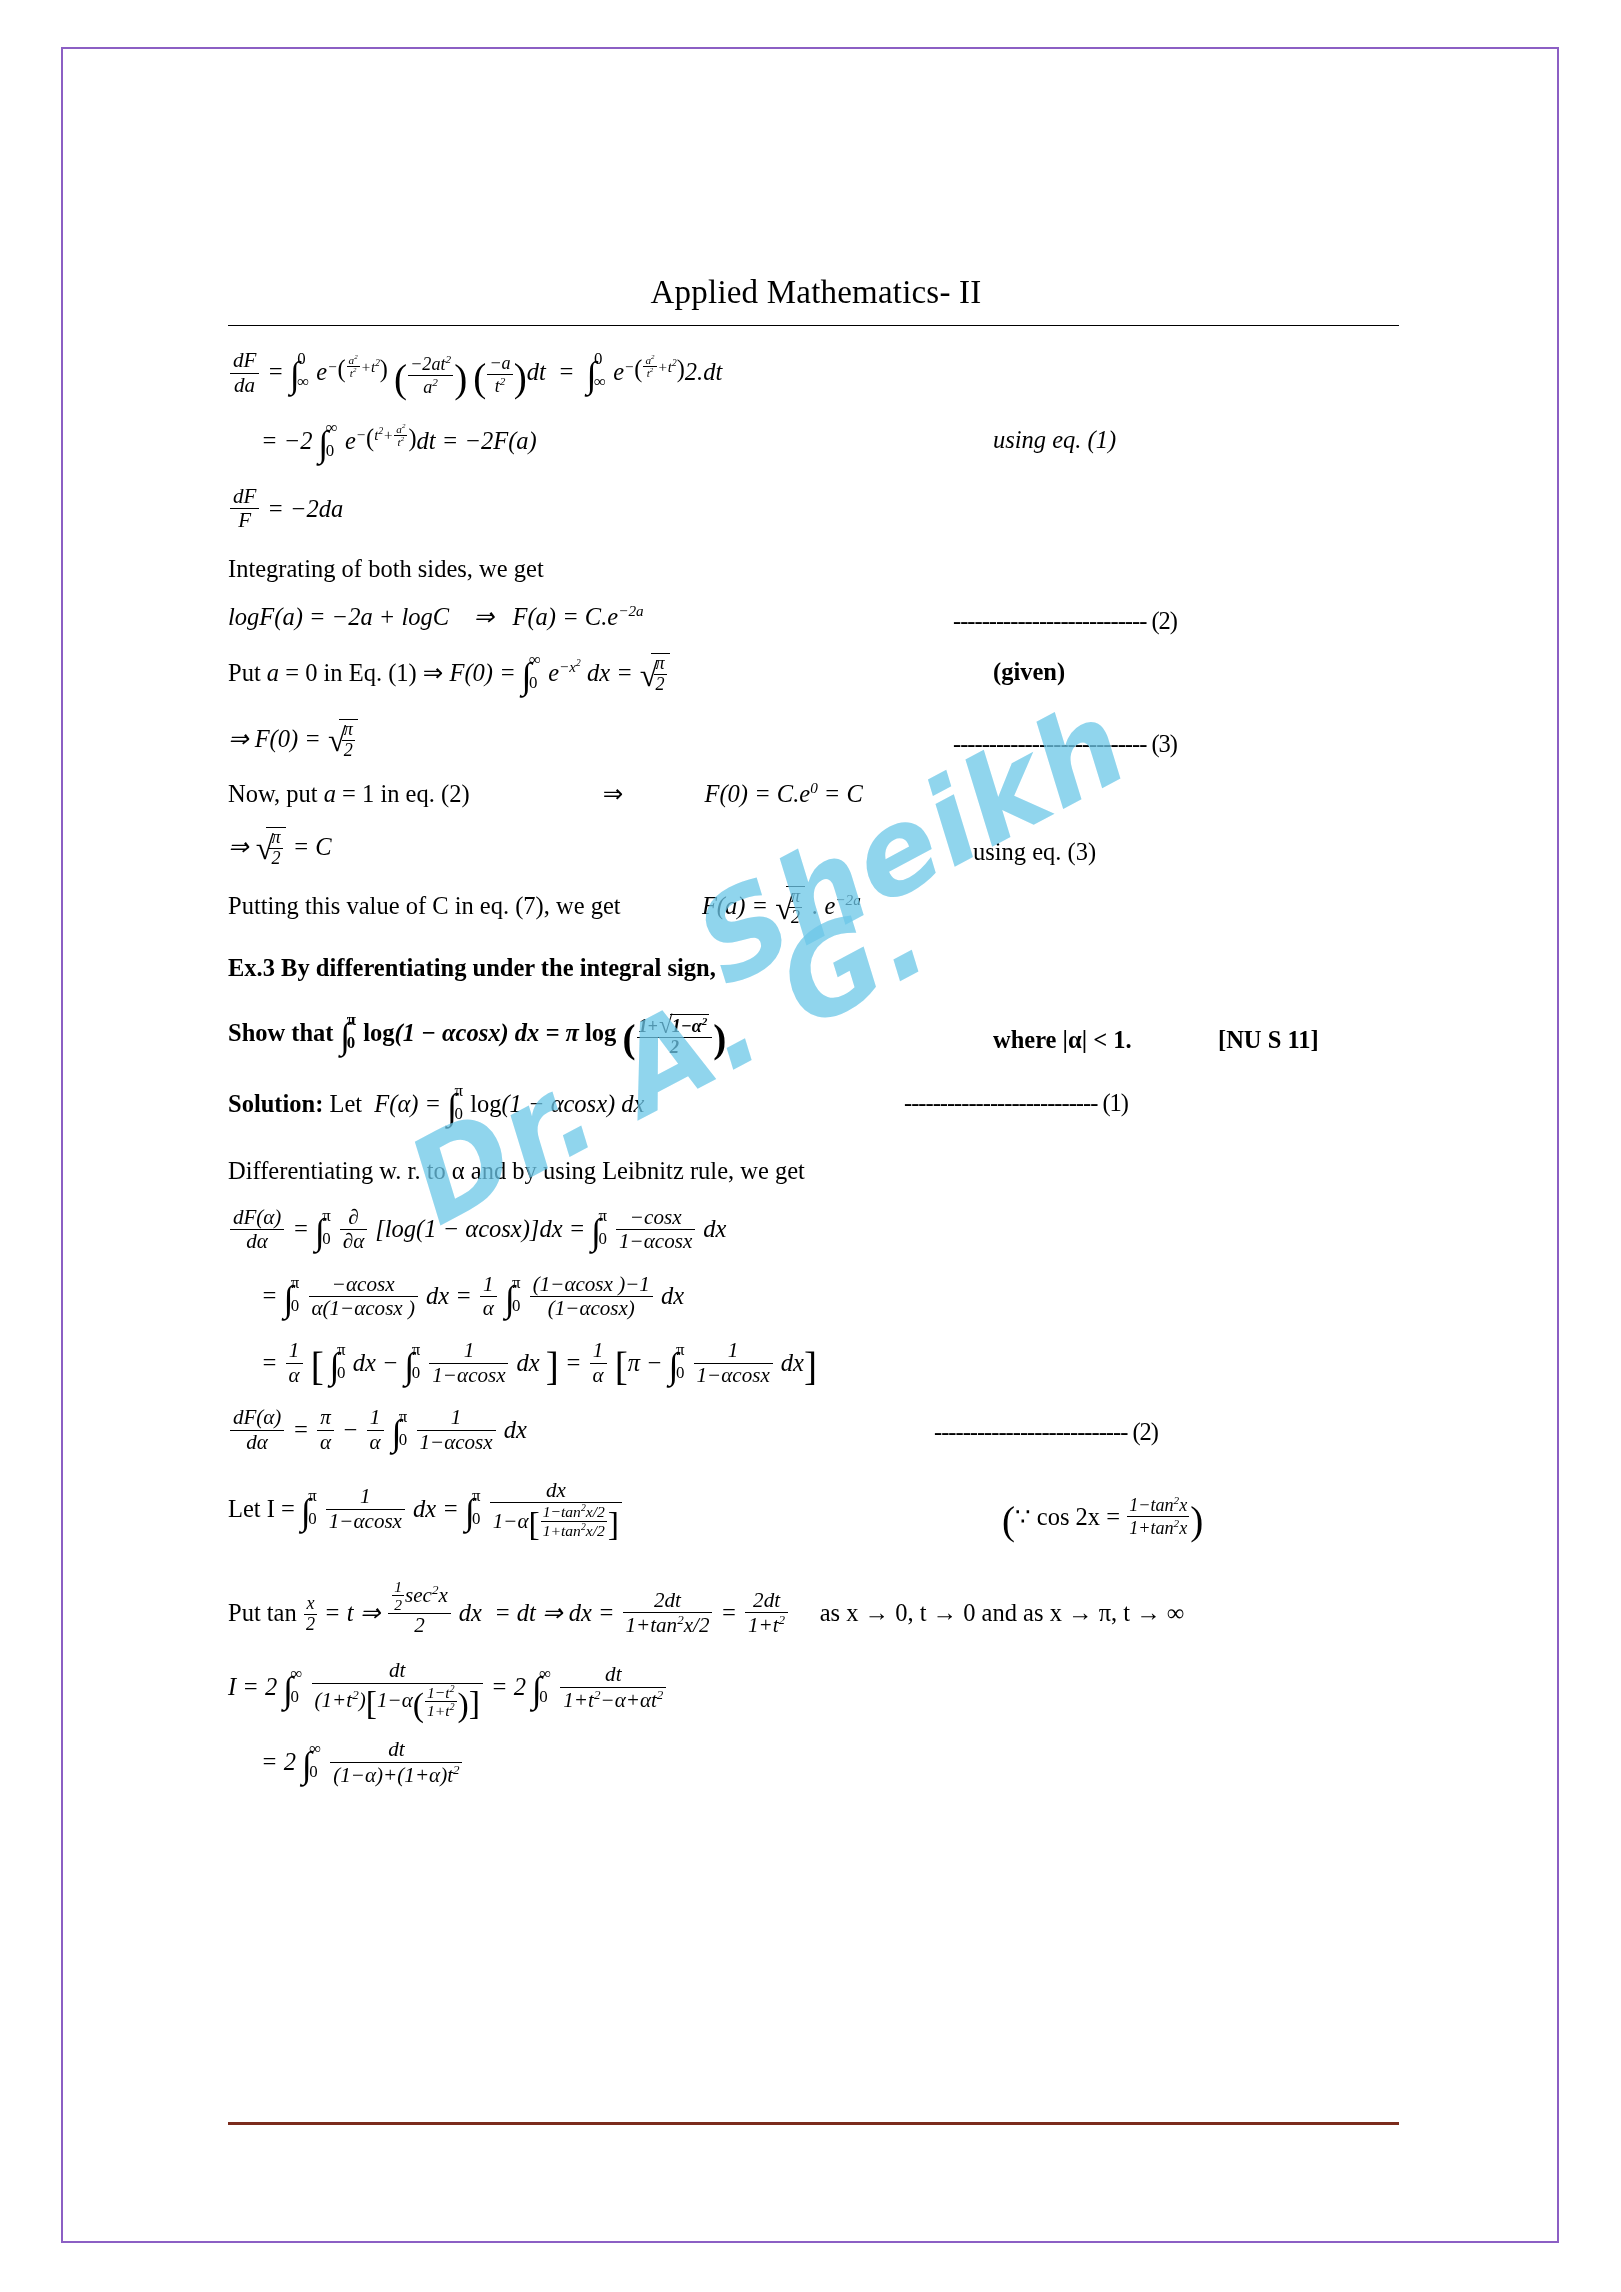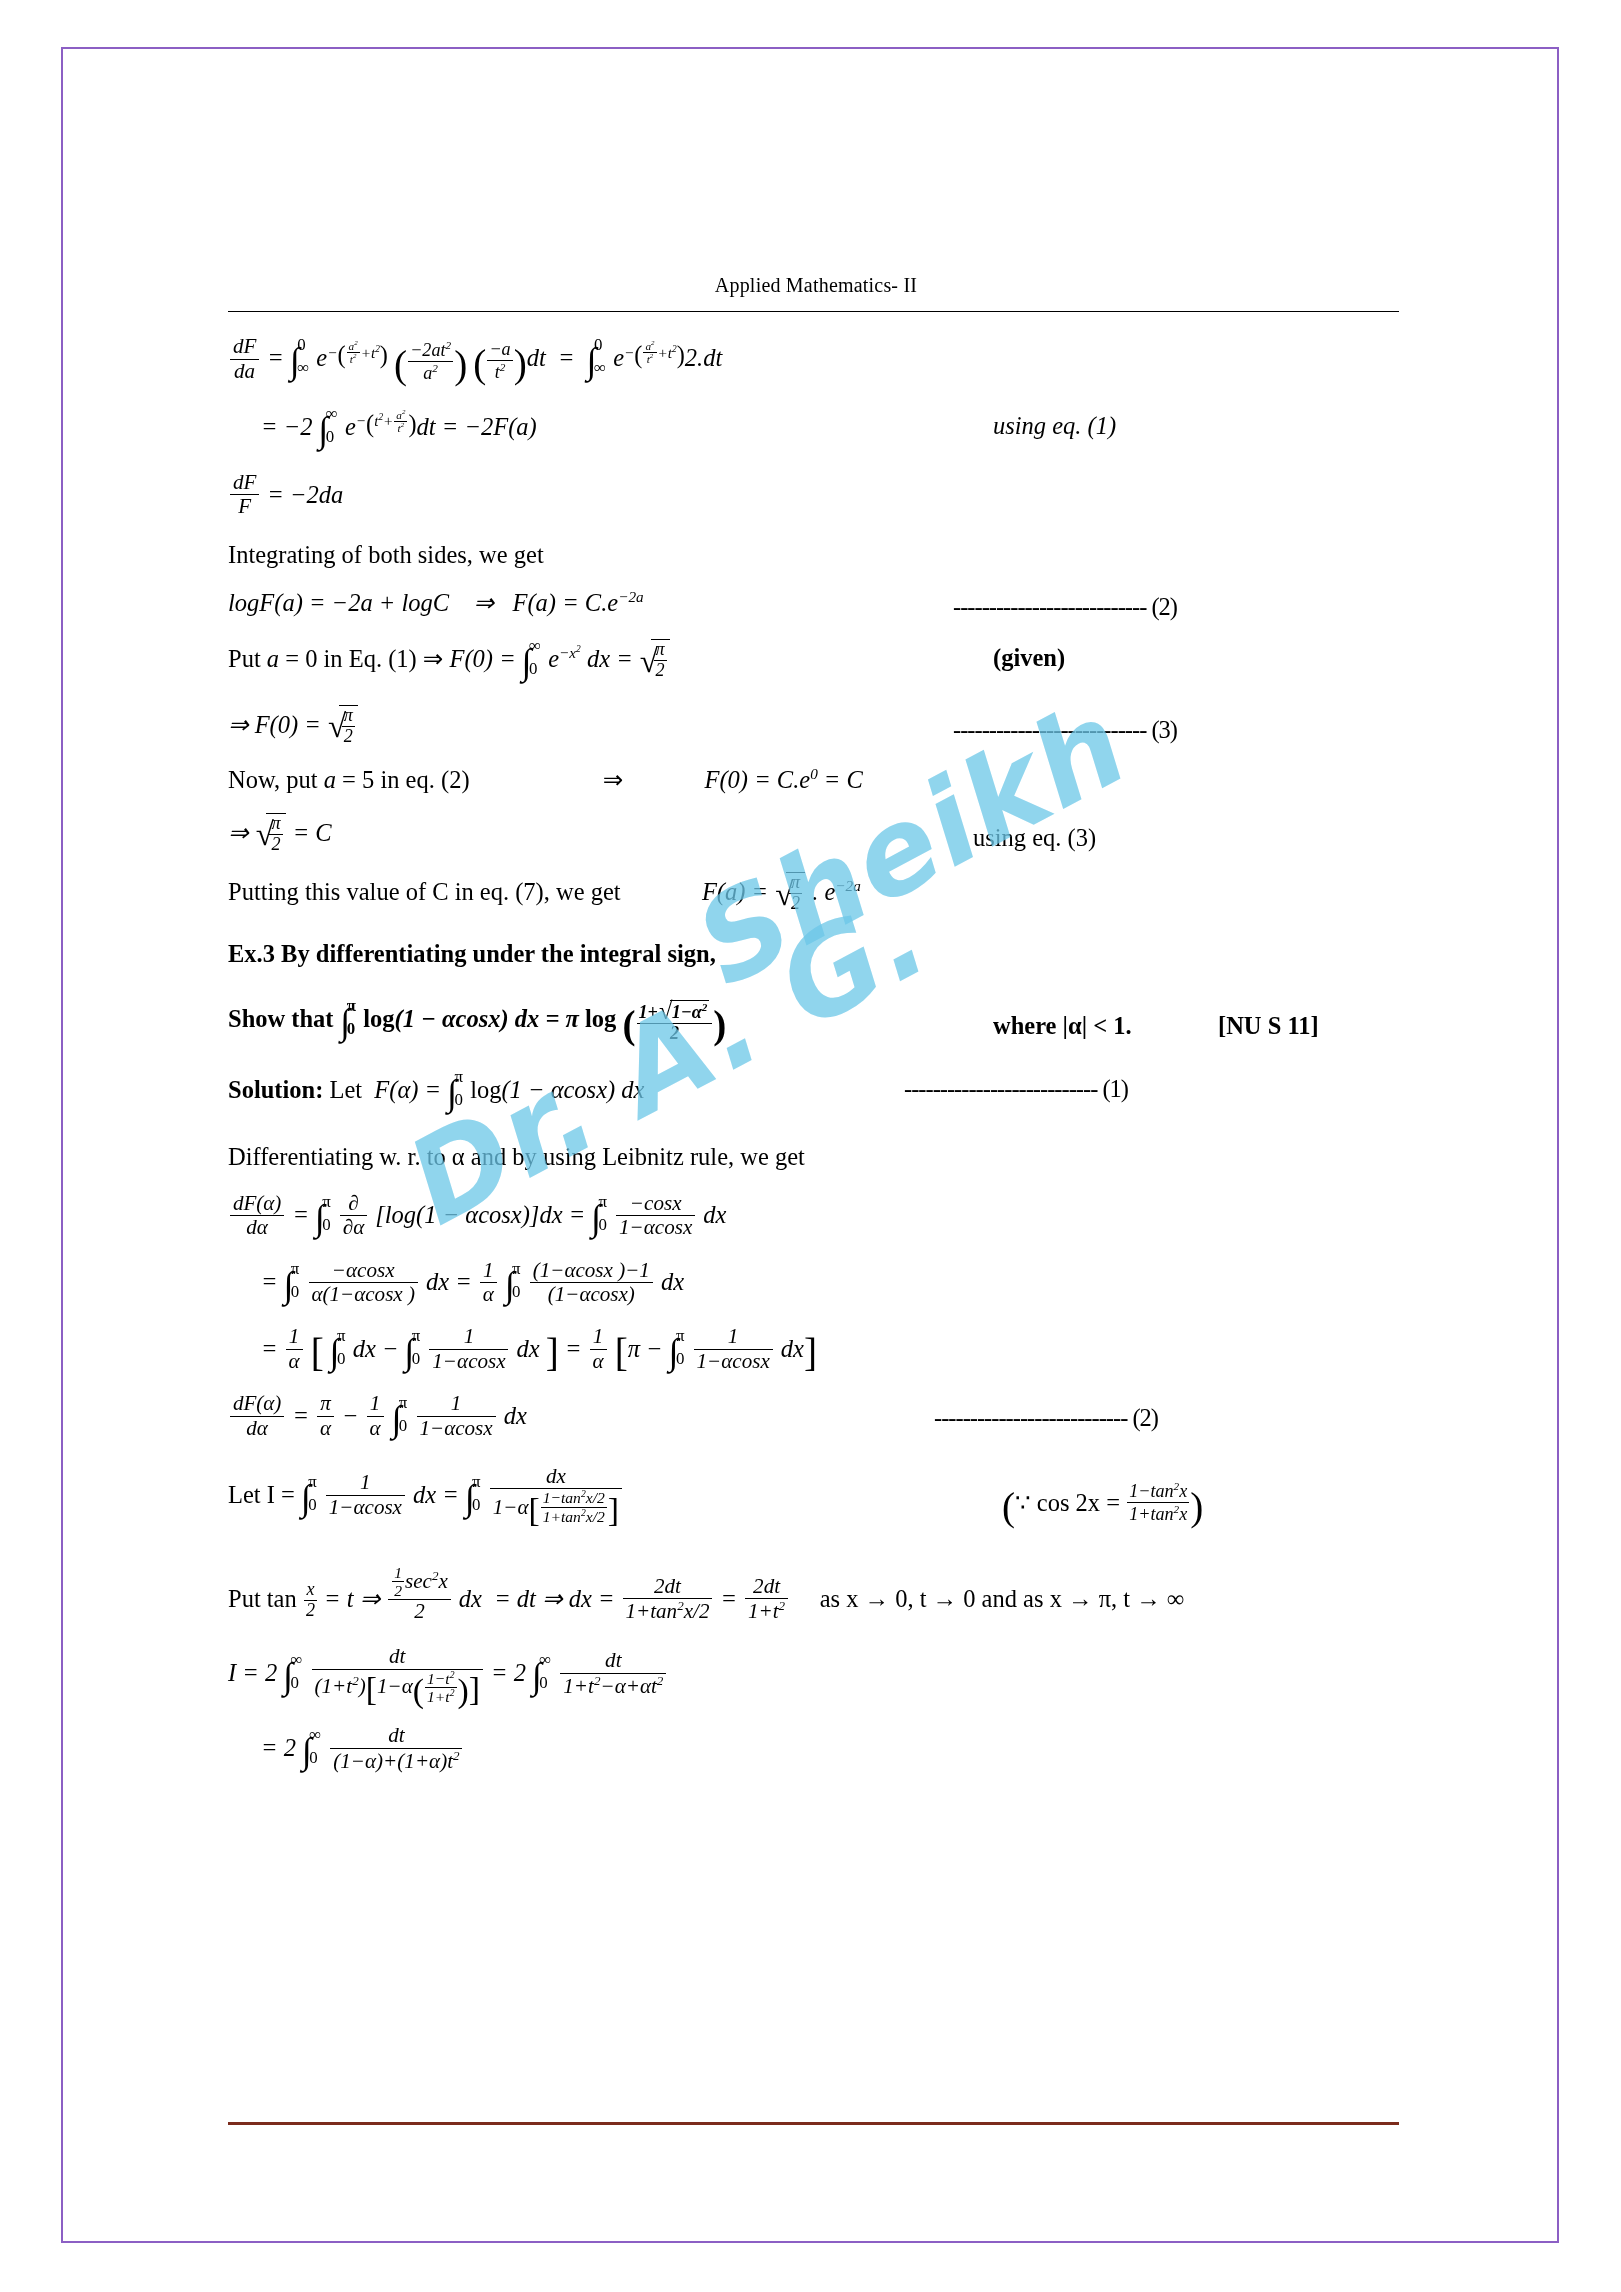--- a/index.html
+++ b/index.html
@@ -25,21 +25,21 @@
     box-sizing: border-box;
   }
   .content {
     position: absolute;
     left: 165px;
     top: 225px;
     width: 1176px;
   }
   .doc-title {
     text-align: center;
-    font-size: 20px;
+    font-size: 33px;
     font-family: "Liberation Serif", serif;
     color: #000;
     letter-spacing: 0.2px;
   }
   .rule-top {
     margin-top: 13.7px;
     border-top: 1.5px solid #000;
     width: 1171px;
   }
   .body-area {
@@ -239,21 +239,21 @@
         </span>
         <span class="note-at txt" style="left:765px; top:5.9px;font-weight:bold;">(given)</span>
       </div>
 
       <div class="line math" style="margin-top:15.7px;">
         ⇒ F(0) = <span class="sqrt"><span class="rad"><span class="sfrac"><span class="num">π</span><span class="den">2</span></span></span></span>
         <span class="note-at txt dots" style="left:725px; top:7.8px;">--------------------------- (3)</span>
       </div>
 
       <div class="line" style="margin-top:15.7px;">
-        <span class="txt">Now, put </span><span class="math">a</span><span class="txt"> = 5 in eq. (2)</span>
+        <span class="txt">Now, put </span><span class="math">a</span><span class="txt"> = 1 in eq. (2)</span>
         <span style="display:inline-block; width:127px;"></span>⇒
         <span style="display:inline-block; width:69px;"></span>
         <span class="math">F(0) = C.e<sup>0</sup> = C</span>
       </div>
 
       <div class="line math" style="margin-top:13.7px;">
         ⇒ <span class="sqrt"><span class="rad"><span class="sfrac"><span class="num">π</span><span class="den">2</span></span></span></span> = C
         <span class="note-at txt" style="left:745px; top:7.8px;">using eq. (3)</span>
       </div>
 

